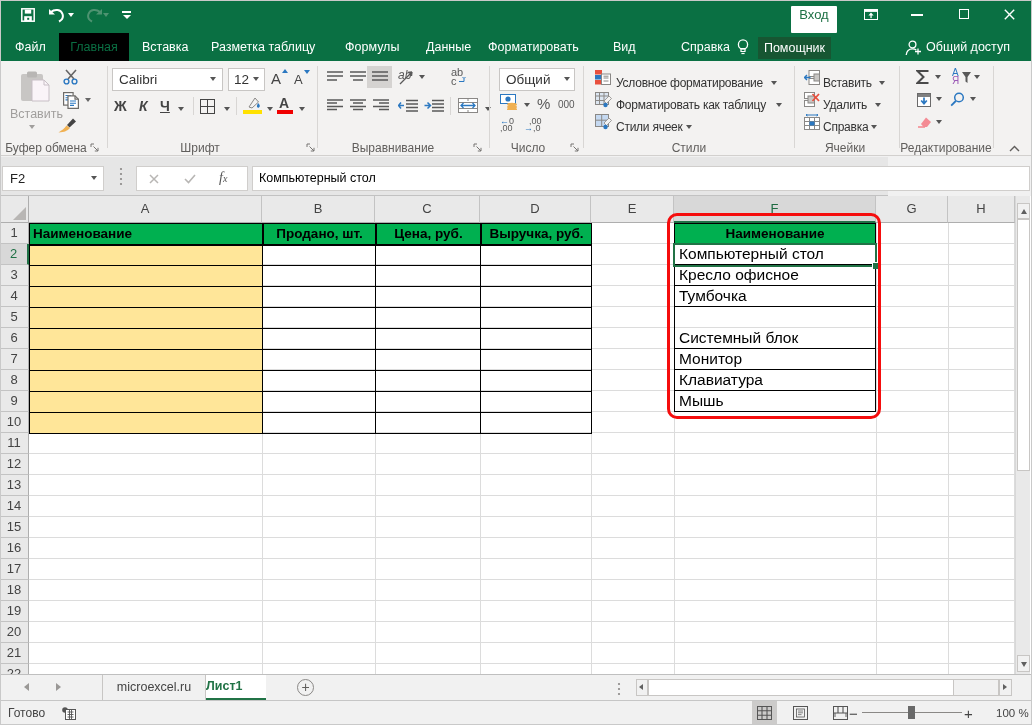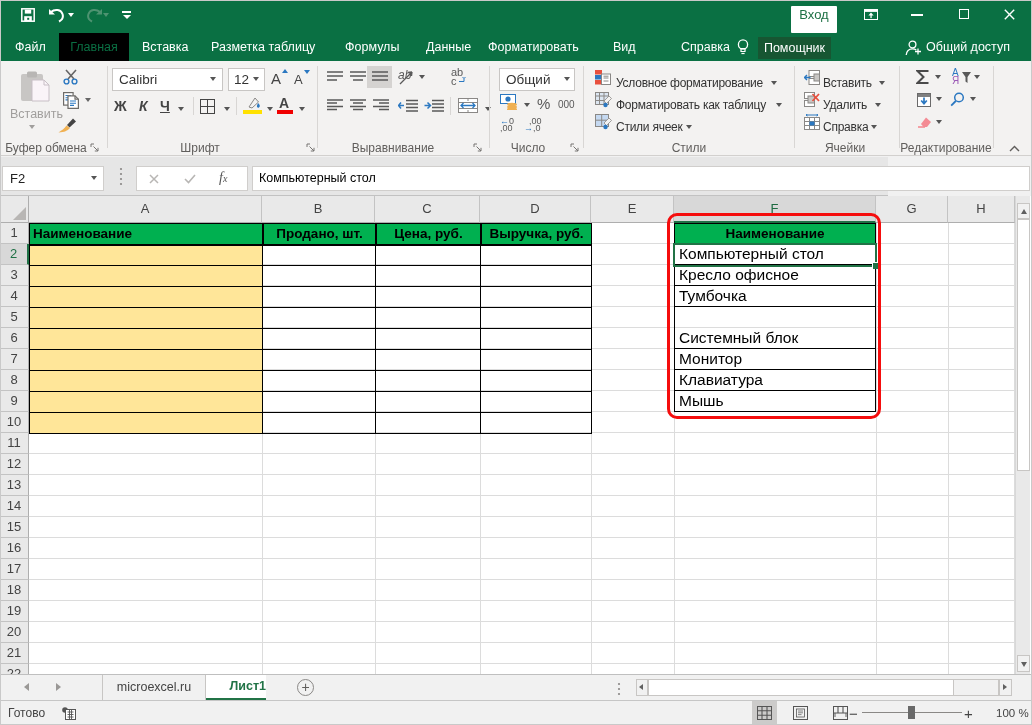--- a/index.html
+++ b/index.html
@@ -433,21 +433,21 @@
     <div class="abs" style="left:1px;top:459px;width:13px;height:17px;background:#f1f1f1;border:1px solid #c8c6c4"></div>
     <div class="abs" style="left:4.5px;top:466px;border-left:3.5px solid transparent;border-right:3.5px solid transparent;border-top:5px solid #606060"></div>
   </div>
 
   <div class="abs" id="tabbar">
     <div class="abs" style="left:24px;top:8px;border-top:4.5px solid transparent;border-bottom:4.5px solid transparent;border-right:5px solid #9a9896"></div>
     <div class="abs" style="left:56px;top:8px;border-top:4.5px solid transparent;border-bottom:4.5px solid transparent;border-left:5px solid #9a9896"></div>
     <div class="abs" style="left:102px;top:0;width:1px;height:25px;background:#c8c6c4"></div>
     <div class="abs" style="left:103px;top:0;width:102px;height:25px;font-size:12.5px;color:#444;text-align:center;line-height:24px">microexcel.ru</div>
     <div class="abs" style="left:205px;top:0;width:1px;height:25px;background:#c8c6c4"></div>
-    <div class="abs" style="left:206px;top:0;width:60px;height:25px;background:#fff;border-bottom:2px solid #217346;font-size:12.5px;color:#217346;font-weight:bold;text-align:right;line-height:23px">Лист1</div>
+    <div class="abs" style="left:206px;top:0;width:60px;height:25px;background:#fff;border-bottom:2px solid #217346;font-size:12.5px;color:#217346;font-weight:bold;text-align:left;line-height:23px">Лист1</div>
     <div class="abs" style="left:297px;top:4px;width:17px;height:17px;border:1px solid #8a8886;border-radius:50%;color:#605e5c;font-size:14px;text-align:center;line-height:15px">+</div>
     <svg class="abs" style="left:617px;top:7px" width="4" height="14" viewBox="0 0 4 14">
       <circle cx="2" cy="2" r="1.1" fill="#8a8886"></circle>
       <circle cx="2" cy="7" r="1.1" fill="#8a8886"></circle>
       <circle cx="2" cy="12" r="1.1" fill="#8a8886"></circle>
     </svg>
     <div class="abs" style="left:636px;top:4px;width:12px;height:17px;background:#f1f1f1;border:1px solid #c8c6c4"></div>
     <div class="abs" style="left:639px;top:9px;border-top:3.5px solid transparent;border-bottom:3.5px solid transparent;border-right:4.5px solid #606060"></div>
     <div class="abs" style="left:648px;top:4px;width:351px;height:17px;background:#f1f1f1;border:1px solid #c8c6c4"></div>
     <div class="abs" style="left:648px;top:4px;width:306px;height:17px;background:#fff;border:1px solid #c8c6c4"></div>

